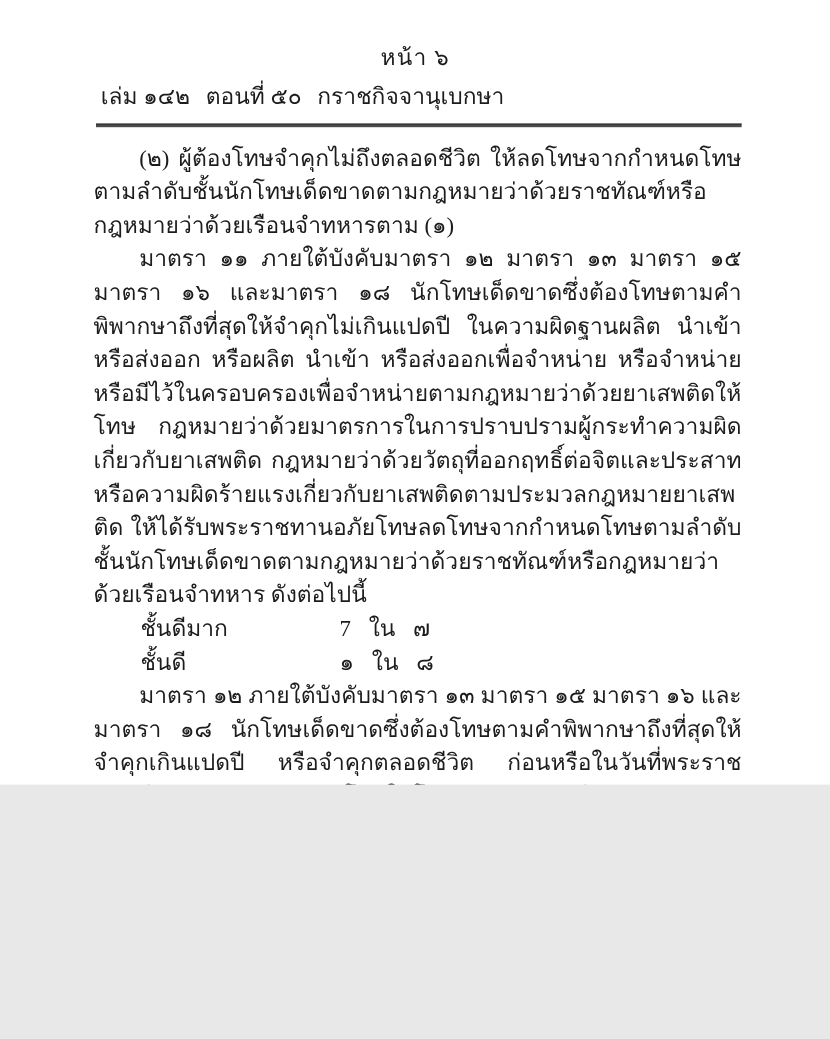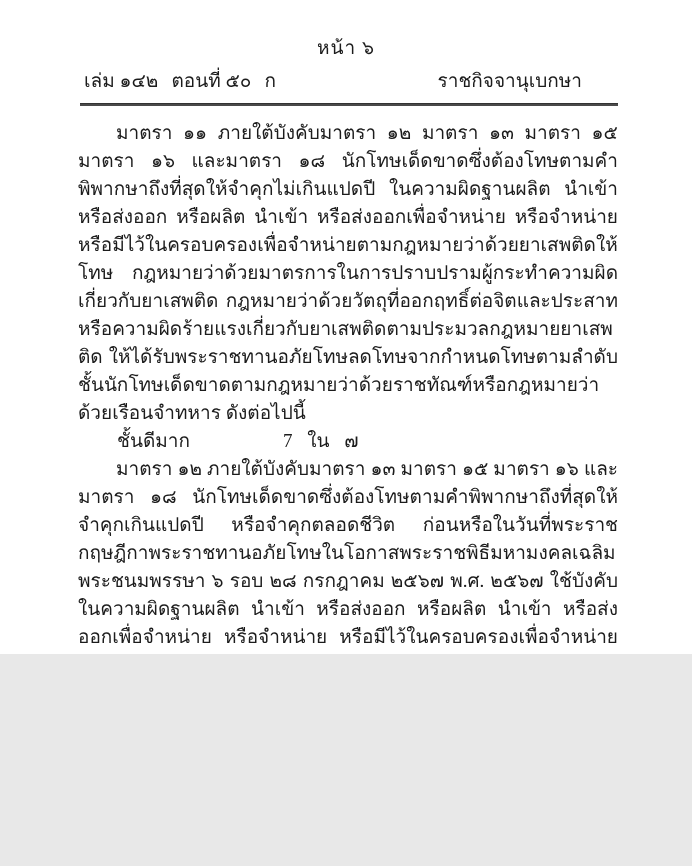--- a/index.html
+++ b/index.html
@@ -32,21 +32,21 @@
     align-items: baseline;
     margin: 3px 80px 0 84px;
     white-space: nowrap;
   }
   .head-left {
     display: flex;
     gap: 13px;
   }
   .head-center {
     flex: 1;
-    text-align: right;
+    text-align: left;
     padding-right: 30px;
   }
   .head-right {
     word-spacing: 5px;
   }
   .head-rule {
     height: 2px;
     background: var(--rule, #4a4a4a);
     margin: 8px 74px 0 80px;
     border-top: 1px solid #333333;
@@ -89,27 +89,32 @@
         <span>ตอนที่ ๕๐</span>
         <span>ก</span>
       </span>
       <span class="head-center">ราชกิจจานุเบกษา</span>
     </div>
     <div class="head-rule"></div>
   </div>
 
   <div class="doc-body">
 
+    <p class="para">(๒) ผู้ต้องโทษจำคุกไม่ถึงตลอดชีวิต ให้ลดโทษจากกำหนดโทษตามลำดับชั้นนักโทษเด็ดขาดตามกฎหมายว่าด้วยราชทัณฑ์หรือกฎหมายว่าด้วยเรือนจำทหารตาม (๑)</p>
 
     <p class="para">มาตรา ๑๑ ภายใต้บังคับมาตรา ๑๒ มาตรา ๑๓ มาตรา ๑๕ มาตรา ๑๖ และมาตรา ๑๘ นักโทษเด็ดขาดซึ่งต้องโทษตามคำพิพากษาถึงที่สุดให้จำคุกไม่เกินแปดปี ในความผิดฐานผลิต นำเข้า หรือส่งออก หรือผลิต นำเข้า หรือส่งออกเพื่อจำหน่าย หรือจำหน่าย หรือมีไว้ในครอบครองเพื่อจำหน่ายตามกฎหมายว่าด้วยยาเสพติดให้โทษ กฎหมายว่าด้วยมาตรการในการปราบปรามผู้กระทำความผิดเกี่ยวกับยาเสพติด กฎหมายว่าด้วยวัตถุที่ออกฤทธิ์ต่อจิตและประสาท หรือความผิดร้ายแรงเกี่ยวกับยาเสพติดตามประมวลกฎหมายยาเสพติด ให้ได้รับพระราชทานอภัยโทษลดโทษจากกำหนดโทษตามลำดับชั้นนักโทษเด็ดขาดตามกฎหมายว่าด้วยราชทัณฑ์หรือกฎหมายว่าด้วยเรือนจำทหาร ดังต่อไปนี้</p>
 
     <div class="rate-table">
       <div class="rate-row">
         <span class="rate-label">ชั้นดีมาก</span>
         <span class="rate-value">7 ใน ๗</span>
+      </div>
+      <div class="rate-row">
+        <span class="rate-label">ชั้นดี</span>
+        <span class="rate-value">๑ ใน ๘</span>
       </div>
     </div>
 
     <p class="para">มาตรา ๑๒ ภายใต้บังคับมาตรา ๑๓ มาตรา ๑๕ มาตรา ๑๖ และมาตรา ๑๘ นักโทษเด็ดขาดซึ่งต้องโทษตามคำพิพากษาถึงที่สุดให้จำคุกเกินแปดปี หรือจำคุกตลอดชีวิต ก่อนหรือในวันที่พระราชกฤษฎีกาพระราชทานอภัยโทษในโอกาสพระราชพิธีมหามงคลเฉลิมพระชนมพรรษา ๖ รอบ ๒๘ กรกฎาคม ๒๕๖๗ พ.ศ. ๒๕๖๗ ใช้บังคับ ในความผิดฐานผลิต นำเข้า หรือส่งออก หรือผลิต นำเข้า หรือส่งออกเพื่อจำหน่าย หรือจำหน่าย หรือมีไว้ในครอบครองเพื่อจำหน่าย ตามกฎหมายว่าด้วยยาเสพติดให้โทษ กฎหมายว่าด้วยมาตรการในการปราบปรามผู้กระทำความผิดเกี่ยวกับยาเสพติด กฎหมายว่าด้วยวัตถุที่ออกฤทธิ์ต่อจิตและประสาท หรือความผิดร้ายแรงเกี่ยวกับยาเสพติดตามประมวลกฎหมายยาเสพติด ให้ได้รับพระราชทานอภัยโทษลดโทษ ดังต่อไปนี้</p>
 
   </div>
 
 </div>
 
 </body></html>

